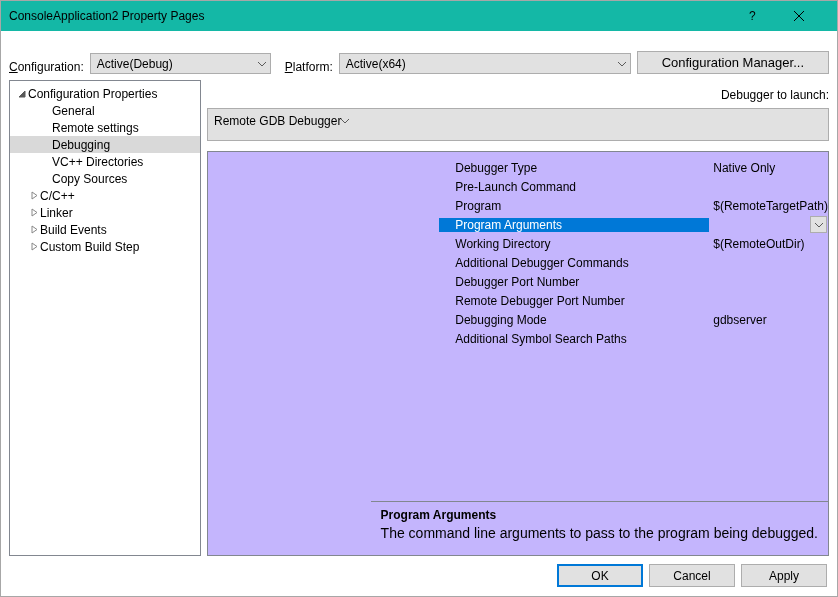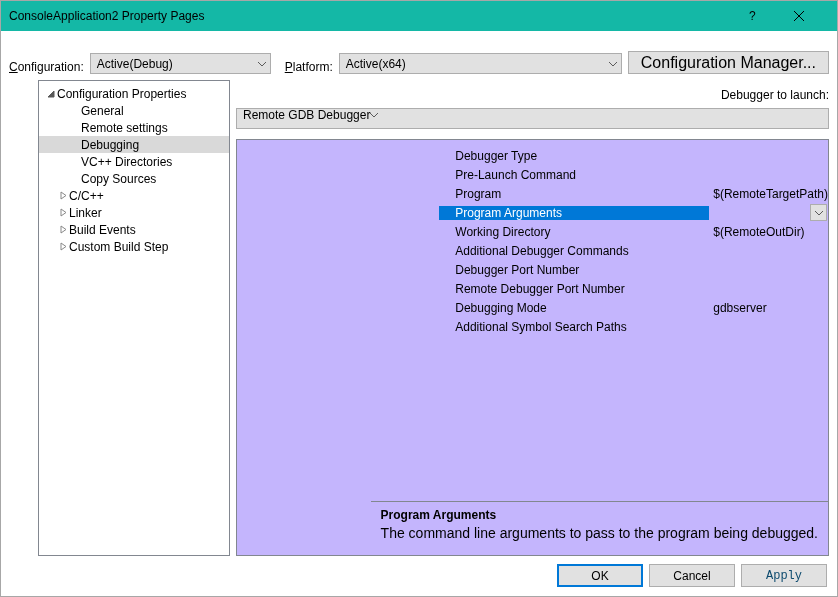--- a/index.html
+++ b/index.html
@@ -5,47 +5,47 @@
 * { box-sizing: border-box; margin: 0; padding: 0; font-family: "Segoe UI", Tahoma, sans-serif; font-size: 12px; }
 body { background: #fff; color: #000; width: 838px; height: 597px; overflow: hidden; border: 1px solid #a7a7a7; }
 .titlebar { display: flex; align-items: center; height: 30px; padding: 0 16px 0 8px; background: #14b8a6; }
 .titlebar .title { flex: 1; font-size: 12px; }
 .titlebar .btn { width: 45px; height: 30px; display: flex; align-items: center; justify-content: center; }
 .titlebar .btn svg { display: block; }
 .toprow { display: flex; align-items: flex-end; gap: 6px; padding: 20px 8px 0 8px; }
 .toprow .label { font-size: 12px; }
 .combo { border: 1px solid #adadad; background: #e1e1e1; height: 21px; display: flex; align-items: center; padding: 0 4px 0 6px; font-size: 12px; position: relative; }
 .combo .arrow { position: absolute; right: 4px; }
-.button { border: 1px solid #adadad; background: #e1e1e1; height: 23px; padding: 0 12px; display: flex; align-items: center; justify-content: center; font-size: 16px; }
+.button { border: 1px solid #adadad; background: #e1e1e1; height: 23px; padding: 0 24px; display: flex; align-items: center; justify-content: center; font-size: 13px; }
 .layout { display: flex; padding: 6px 8px 0 8px; gap: 6px; height: 482px; }
-.tree { width: 192px; border: 1px solid #828790; background: #fff; padding: 4px 0; margin-left: 29px; }
+.tree { width: 192px; border: 1px solid #828790; background: #fff; padding: 4px 0; }
 .tree-row { display: flex; align-items: center; height: 17px; padding-left: 4px; font-size: 12px; }
 .tree-row .glyph { width: 12px; display: inline-flex; justify-content: center; color: #6b6b6b; font-size: 10px; }
 .tree-row .spacer12 { width: 12px; display: inline-block; }
 .tree-row.depth0 { padding-left: 6px; }
 .tree-row.depth1 { padding-left: 18px; }
 .tree-row.depth2 { padding-left: 30px; }
 .tree-row.selected { background: #d9d9d9; text-align: center; }
 .right { flex: 1; display: flex; flex-direction: column; }
 .launcher-label { font-size: 12px; padding: 8px 0 6px 0; text-align: right; }
-.launcher-combo { border: 1px solid #adadad; background: #e1e1e1; height: 21px; display: flex; align-items: center; padding: 0 4px 8px 6px; position: relative; margin-bottom: 10px; }
+.launcher-combo { border: 1px solid #adadad; background: #e1e1e1; height: 33px; display: flex; align-items: center; padding: 0 4px 8px 6px; position: relative; margin-bottom: 10px; }
 .grid { border: 1px solid #828790; background: #c4b5fd; flex: 1; display: flex; flex-direction: column; padding: 0; align-items: flex-end; }
 .grid-body { flex: 1; overflow: hidden; padding: 6px 0 0 0; }
 .grid-row { display: flex; height: 19px; align-items: center; font-size: 12px; }
 .grid-row .key { width: 270px; padding-left: 16px; }
 .grid-row .val { flex: 1; padding-left: 4px; }
 .grid-row.selected .key { background: #0078d7; color: #fff; }
 .grid-row.selected .dd { width: 17px; height: 17px; border: 1px solid #adadad; background: #e1e1e1; display: flex; align-items: center; justify-content: center; margin-right: 1px; }
 .desc { border-top: 1px solid #828790; padding: 6px 10px; height: 54px; }
 .desc .t { font-weight: bold; font-size: 12px; margin-bottom: 3px; }
 .desc .d { font-size: 14px; }
 .footer { display: flex; justify-content: flex-end; gap: 6px; padding: 8px 10px; align-items: center; }
 .footer .btn { width: 86px; height: 23px; border: 1px solid #adadad; background: #e1e1e1; display: flex; align-items: center; justify-content: center; font-size: 12px; }
 .footer .btn.default { border: 1px solid #0078d7; outline: 1px solid #0078d7; outline-offset: -2px; }
-.footer .btn.disabled { color: #0c4a6e; font-family: Liberation Mono, monospace; }
+.footer .btn.disabled { color: #000000; }
 svg.chev { width: 8px; height: 8px; }
 </style>
 </head>
 <body>
 
 <div class="titlebar">
   <span class="title">ConsoleApplication2 Property Pages</span>
   <div class="btn">
     <svg width="10" height="14">
         <text x="0" y="11" font-size="13" fill="#000">?</text>
@@ -147,20 +147,21 @@
     <div class="launcher-combo">
       <span>Remote GDB Debugger</span>
       <span class="arrow"><svg class="chev" viewBox="0 0 8 8">
             <path d="M0 2 L4 6 L8 2" stroke="#5b5b5b" fill="none"></path>
           </svg></span>
     </div>
     <div class="grid">
       <div class="grid-body" id="grid-body">
           <div class="grid-row">
             <div class="key">Debugger Type</div>
+            <div class="val">Native Only</div>
           </div>
           <div class="grid-row">
             <div class="key">Pre-Launch Command</div>
             <div class="val"></div>
           </div>
           <div class="grid-row">
             <div class="key">Program</div>
             <div class="val">$(RemoteTargetPath)</div>
           </div>
           <div class="grid-row selected">

